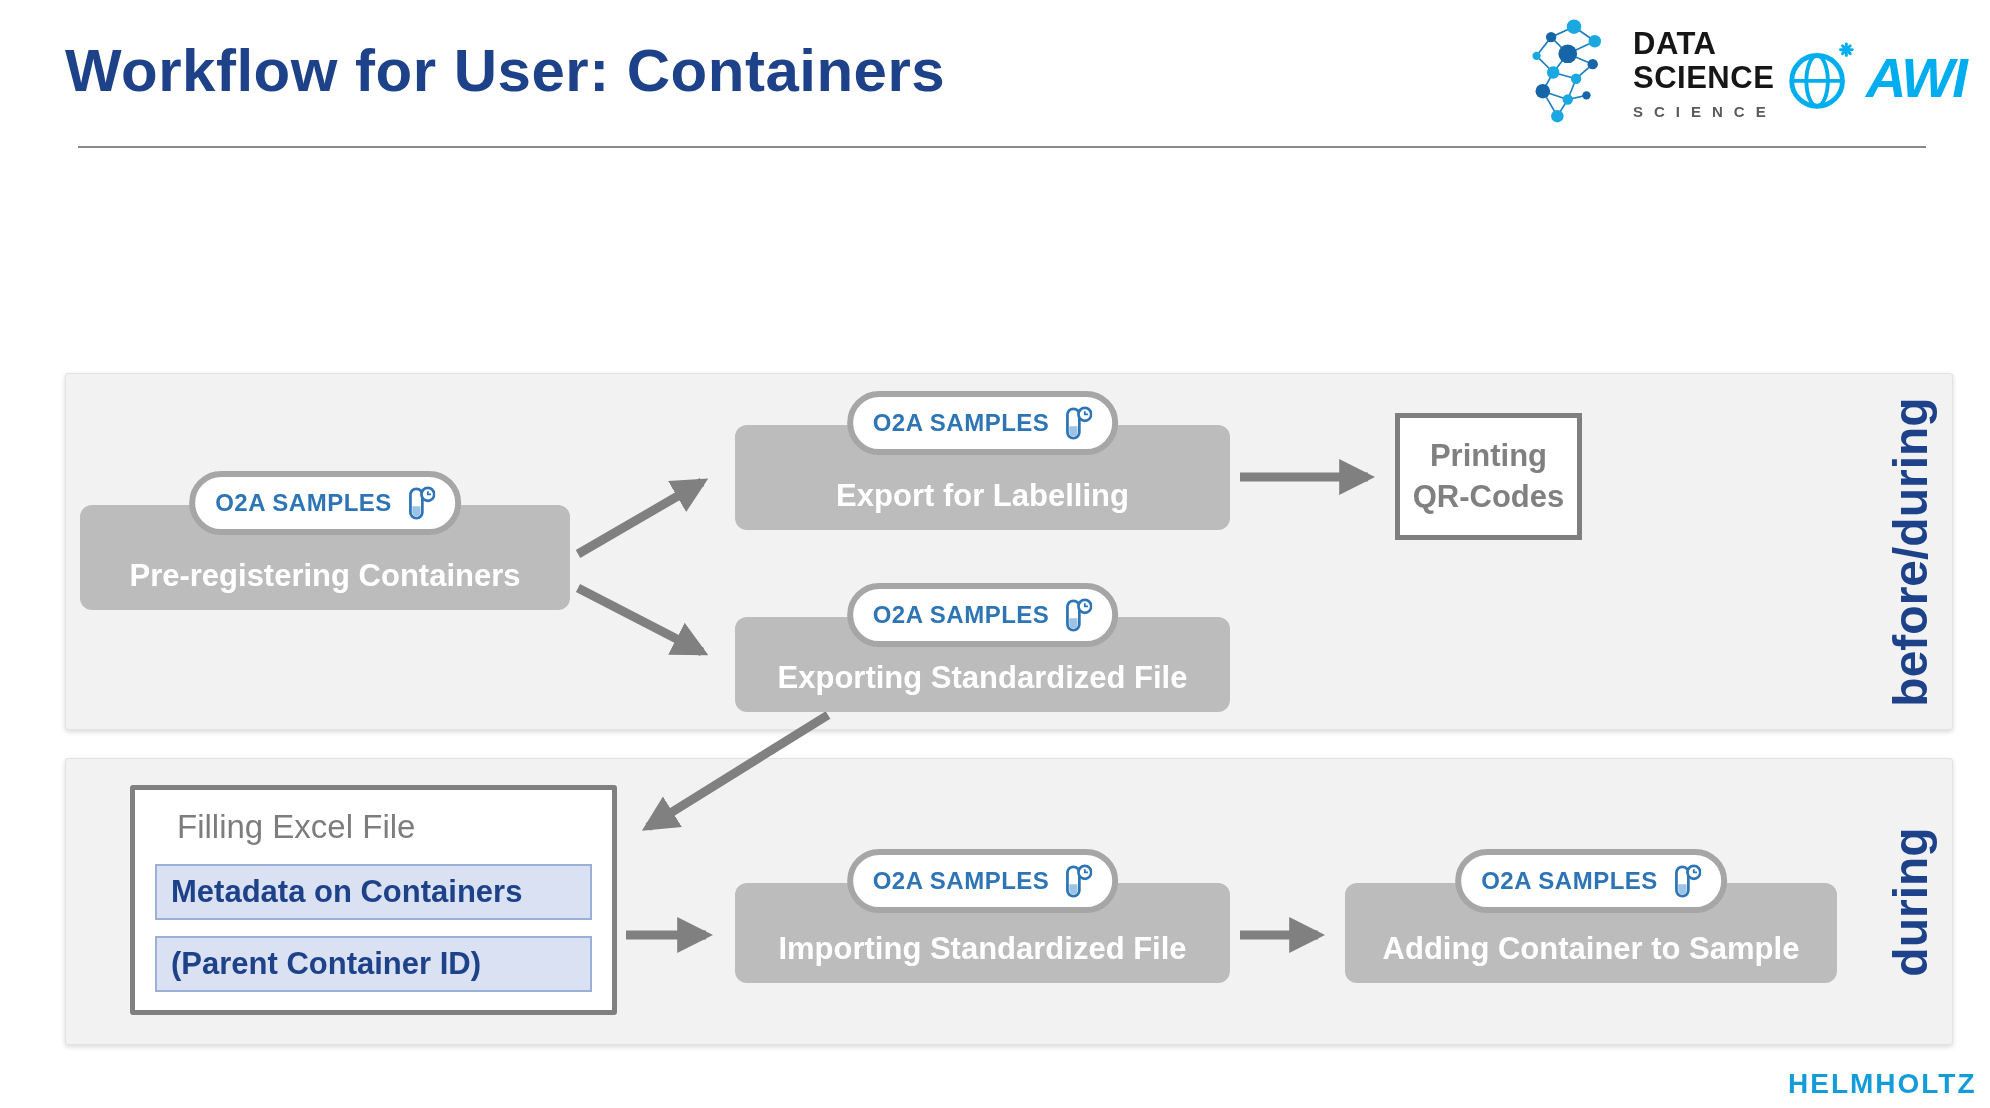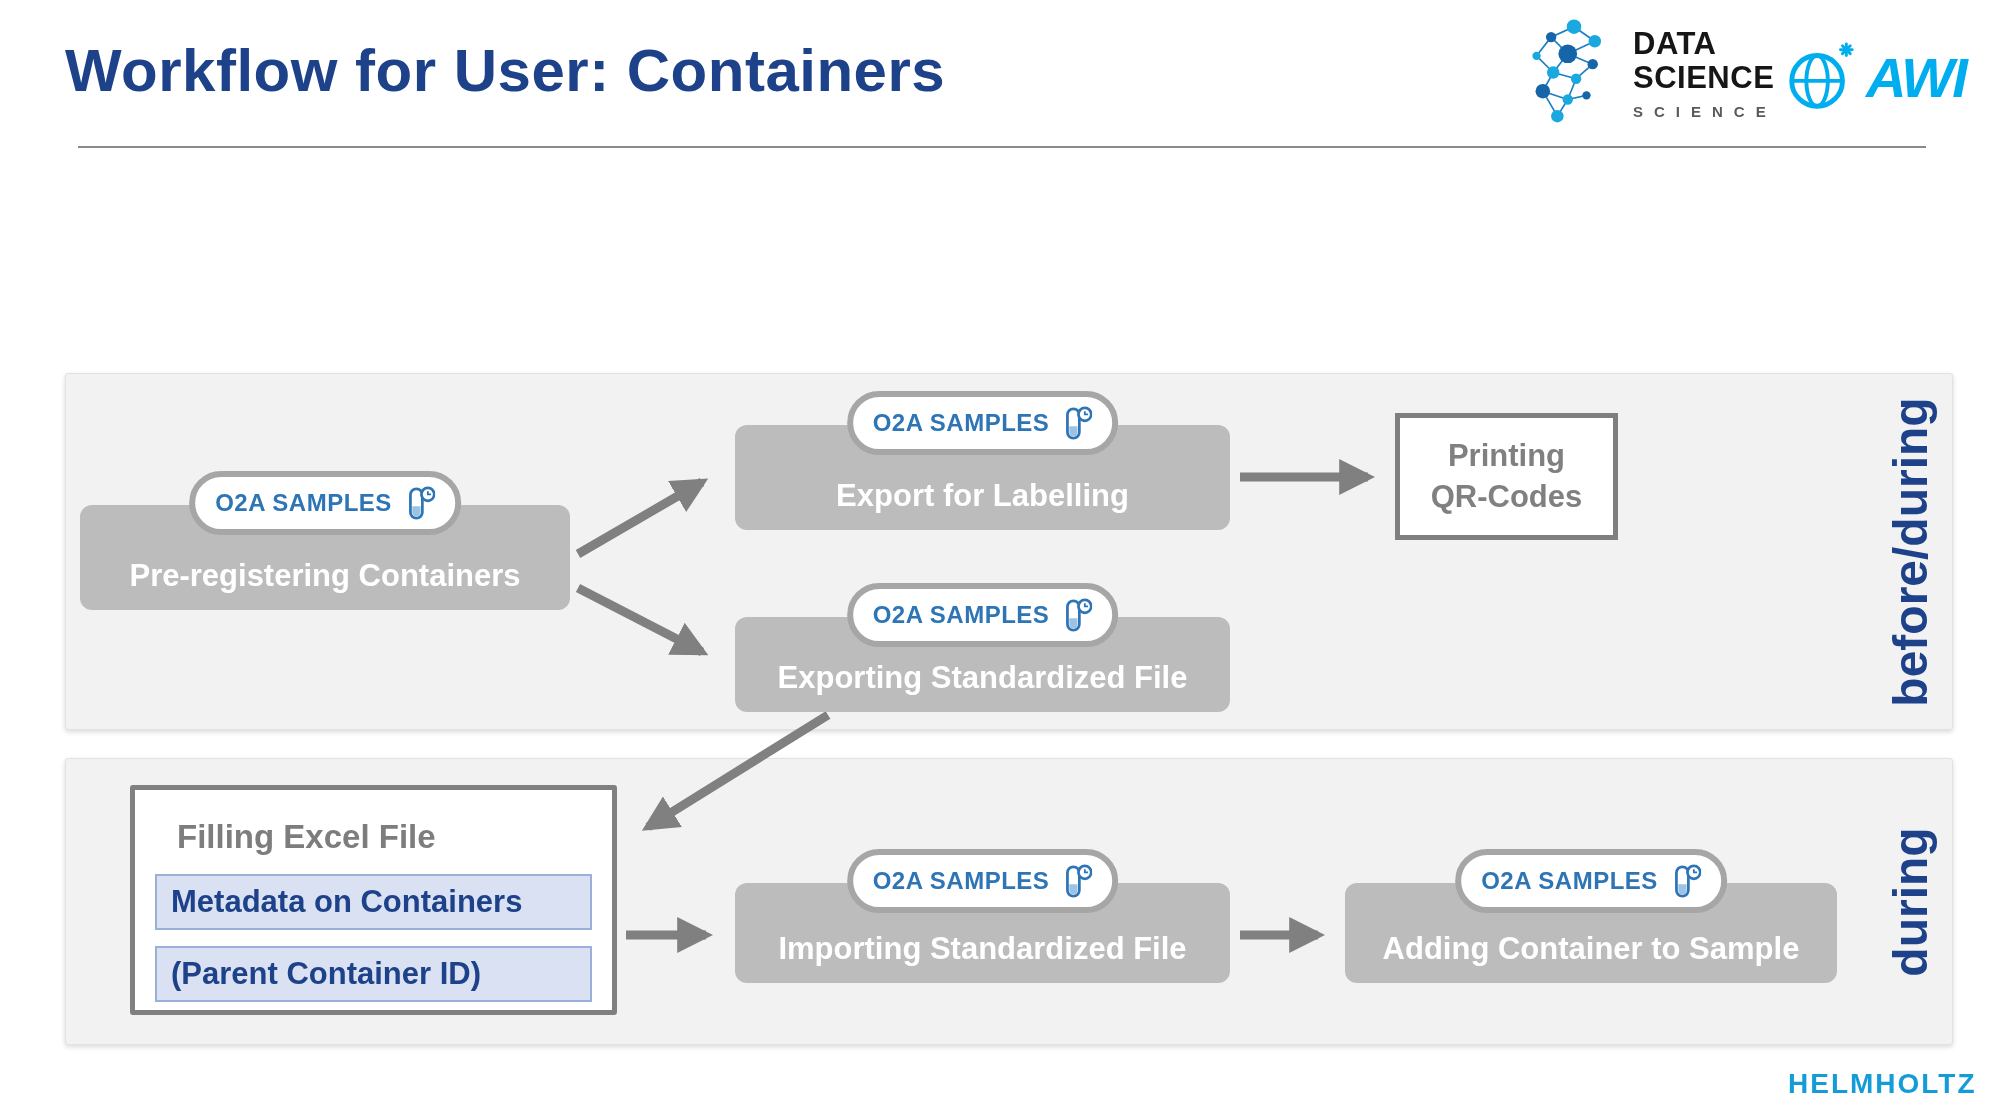--- a/index.html
+++ b/index.html
@@ -29,25 +29,25 @@
 
   
   .gnode { position:absolute; background:#BCBCBC; border-radius:12px; display:flex; flex-direction:column; justify-content:flex-end; align-items:center; padding-bottom:16px; }
   .gnode-label { color:#ffffff; font-weight:bold; font-size:31px; white-space:nowrap; }
 
   
   .o2a { position:absolute; top:-34px; left:50%; transform:translateX(-50%); height:64px; background:#ffffff; border:6px solid #A6A6A6; border-radius:34px; display:flex; align-items:center; gap:10px; padding:0 20px; white-space:nowrap; }
   .o2a-label { color:#2E75B6; font-weight:bold; font-size:24px; letter-spacing:0.5px; }
 
   
-  .qr-box { position:absolute; left:1395px; top:413px; width:223px; height:127px; background:#ffffff; border:5px solid #7F7F7F; display:flex; flex-direction:column; justify-content:center; align-items:center; color:#808080; font-weight:bold; font-size:31px; line-height:1.3; }
+  .qr-box { position:absolute; left:1395px; top:413px; width:187px; height:127px; background:#ffffff; border:5px solid #7F7F7F; display:flex; flex-direction:column; justify-content:center; align-items:center; color:#808080; font-weight:bold; font-size:31px; line-height:1.3; }
 
   
   .excel-box { position:absolute; left:130px; top:785px; width:487px; height:230px; background:#ffffff; border:5px solid #808080; border-radius:3px; padding:16px 20px; }
-  .excel-title { color:#7d7d7d; font-weight:bold; font-size:33px; margin-left:22px; margin-top:12px; }
+  .excel-title { color:#7d7d7d; font-weight:normal; font-size:33px; margin-left:22px; margin-top:2px; }
   .excel-row { margin-top:18px; height:56px; background:#D9E1F2; border:2px solid #9AB0D6; color:#1E4289; font-weight:bold; font-size:31px; display:flex; align-items:center; padding-left:14px; white-space:nowrap; }
   .excel-row + .excel-row { margin-top:16px; }
 
   
   .credit { position:absolute; left:255px; top:1077px; font-size:17px; color:#3c3c3c; }
   .helmholtz { position:absolute; left:1788px; top:1068px; font-size:28px; font-weight:bold; color:#149CD8; letter-spacing:2px; }
 </style>
 </head>
 <body>
 

